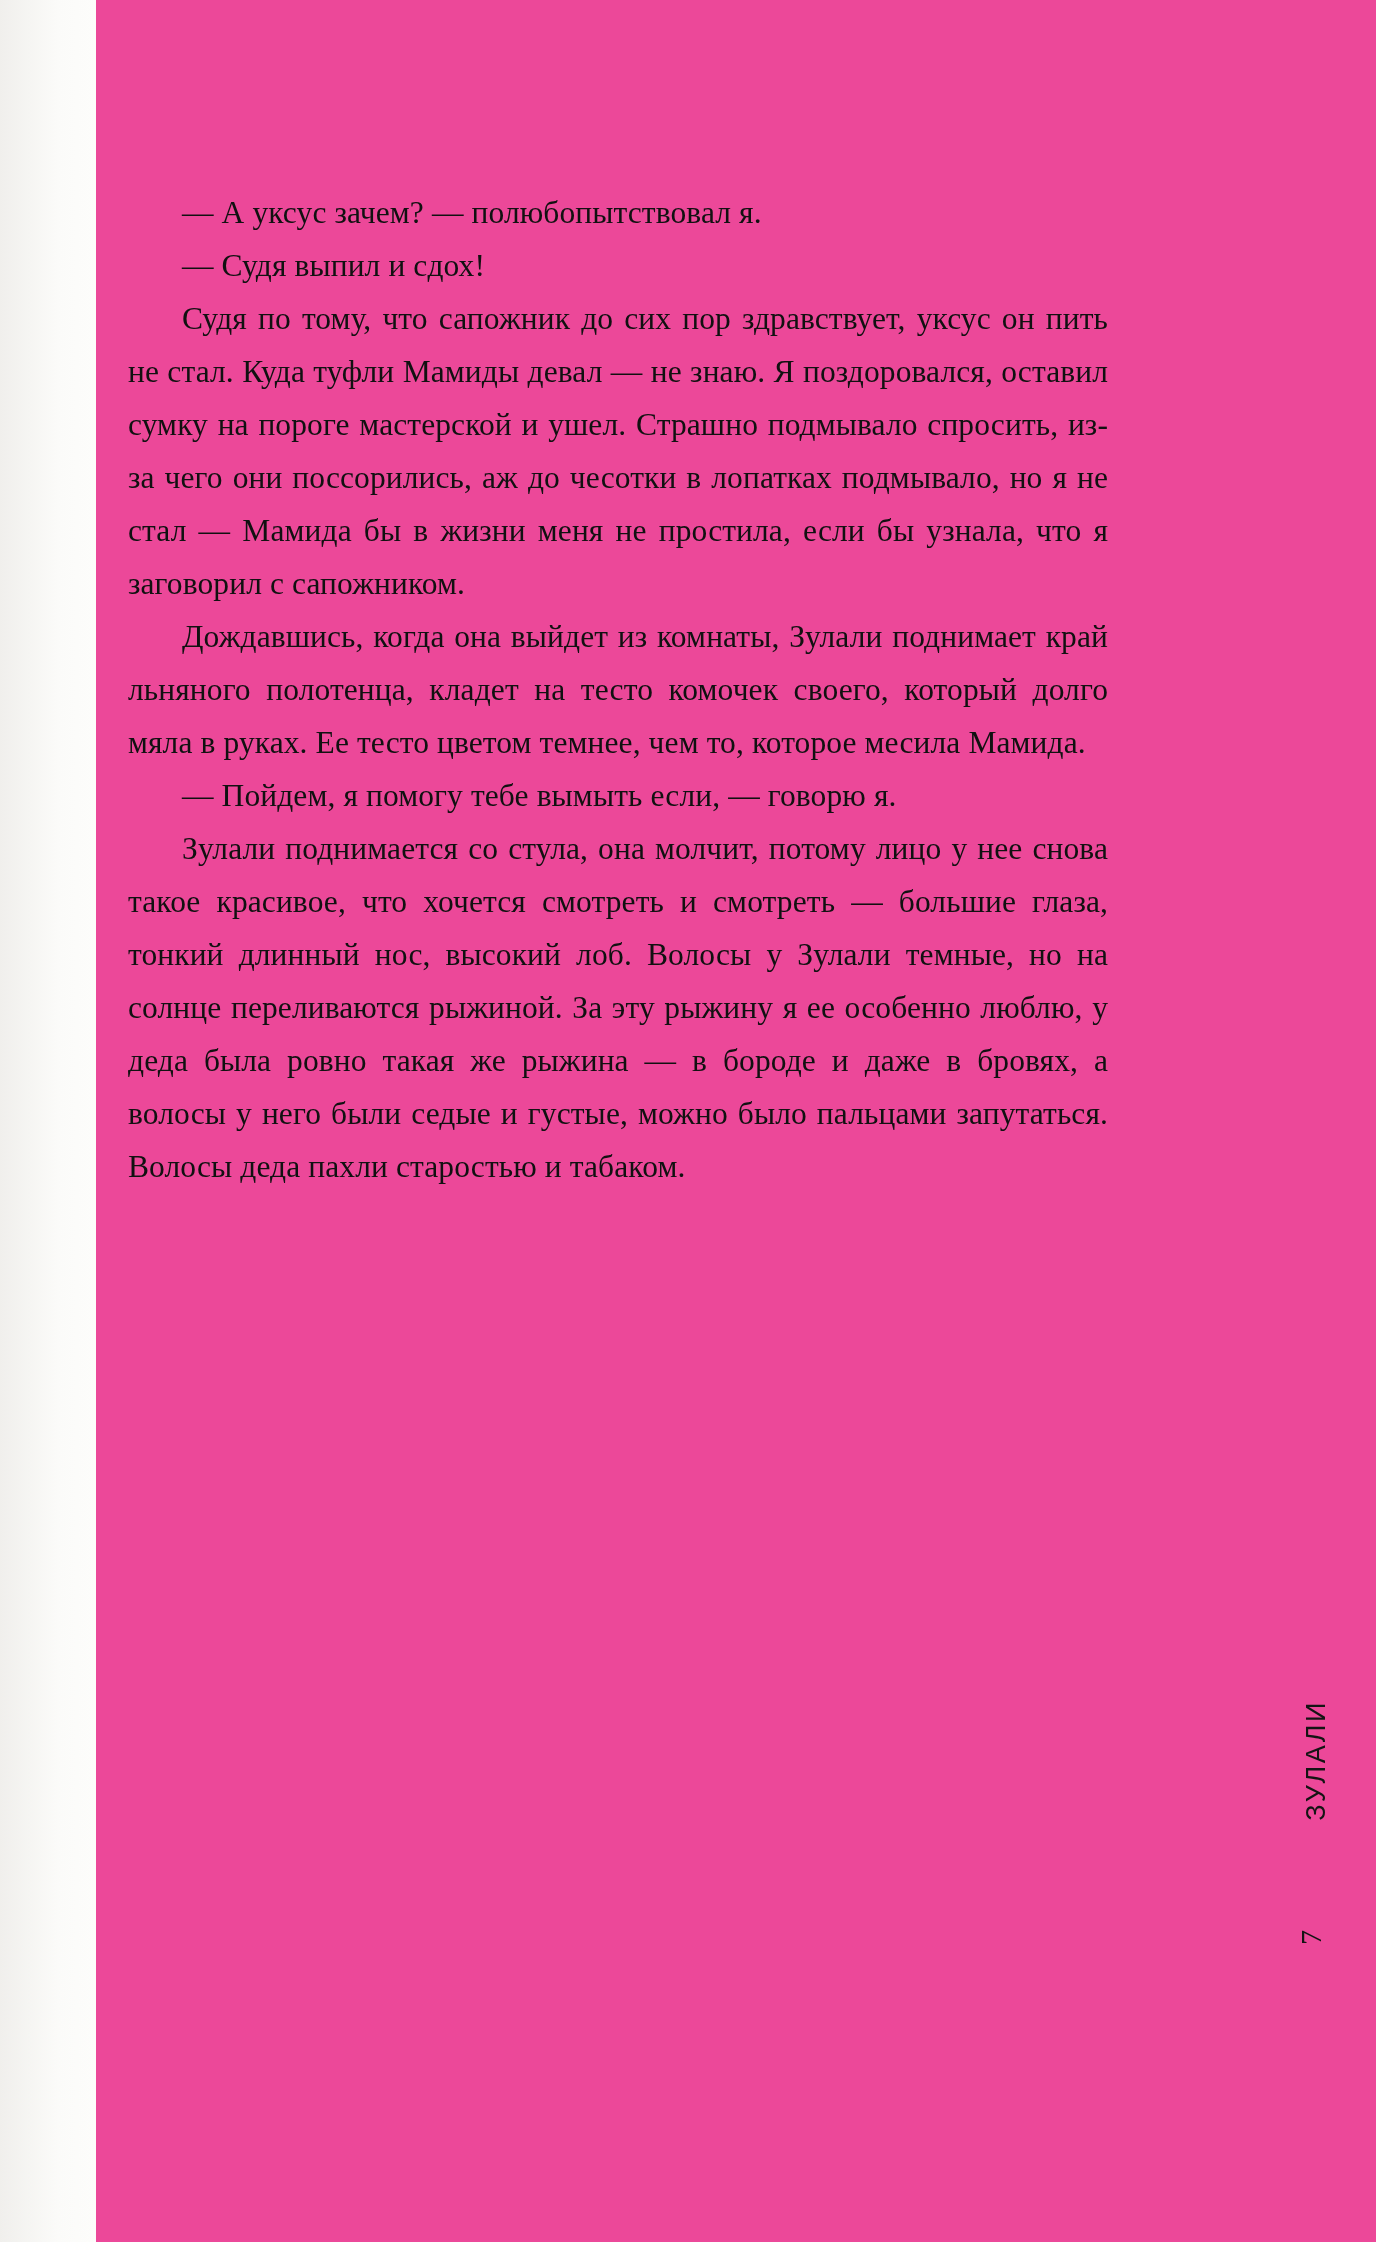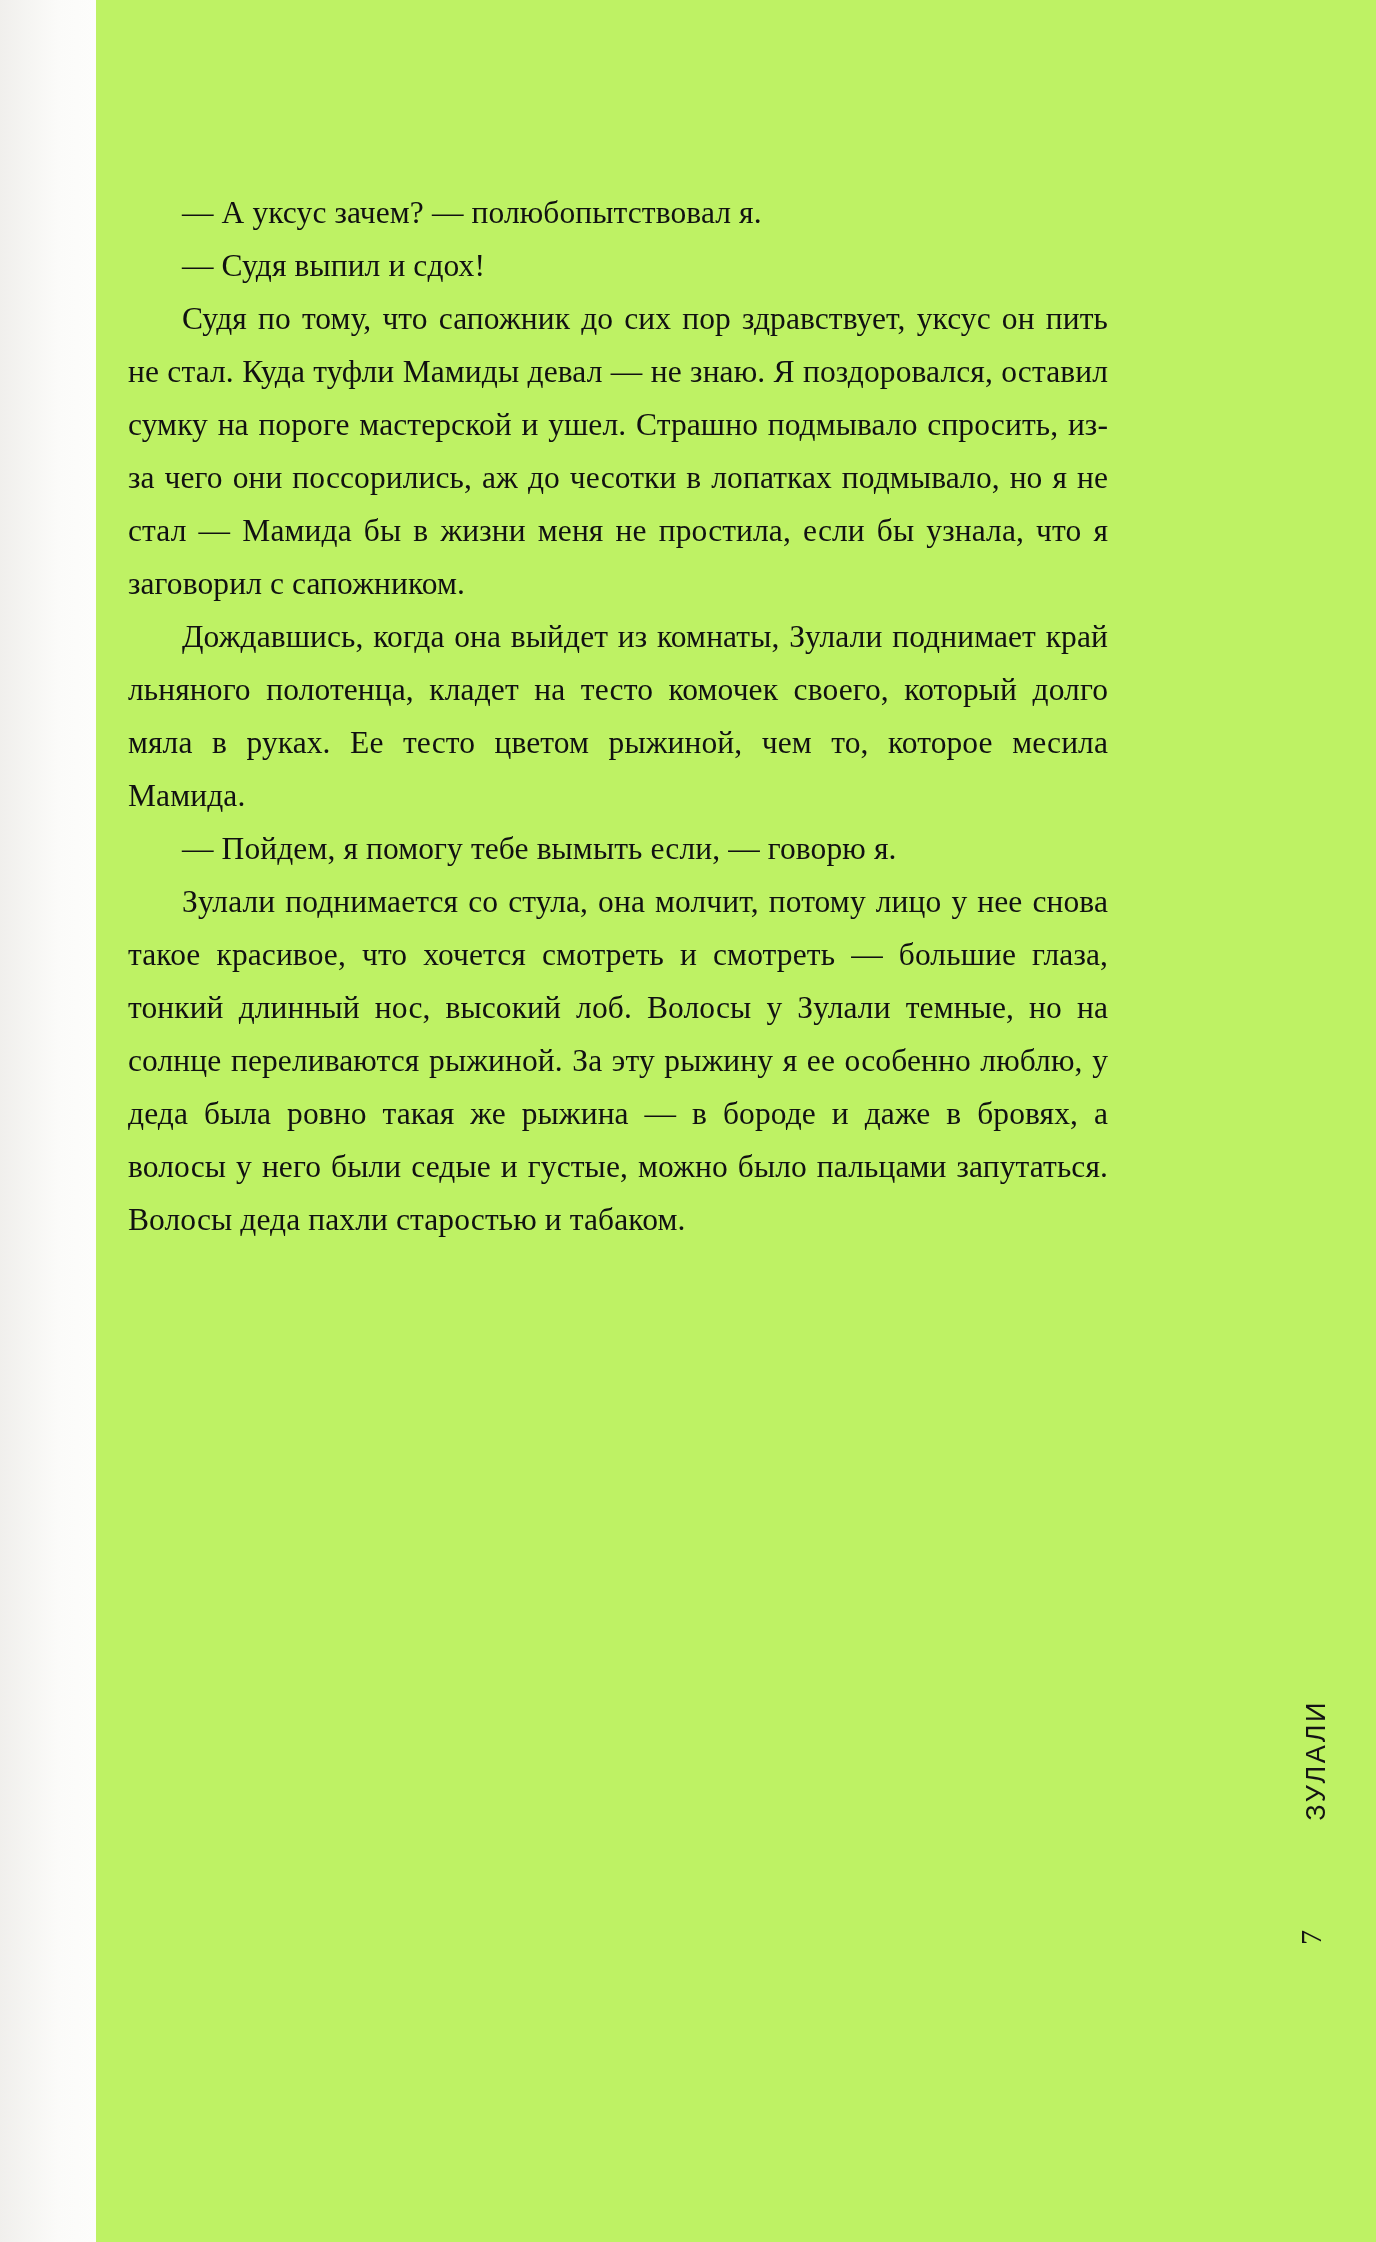--- a/index.html
+++ b/index.html
@@ -14,21 +14,21 @@
     font-family: "Liberation Serif", serif;
     color: #111111;
     overflow: hidden;
   }
   .page {
     position: absolute;
     top: 0;
     left: 0;
     width: 1376px;
     height: 2242px;
-    background: #bef264;
+    background: #ec4899;
   }
   
   .gutter-shade {
     position: absolute;
     left: 0;
     top: 0;
     width: 96px;
     height: 2242px;
     background: linear-gradient(to right, #f0efec 0%, #fbfbf9 60%, #fdfdfb 100%);
   }
@@ -76,20 +76,20 @@
 </head>
 <body>
 
 <div class="page">
   <div class="gutter-shade"></div>
 
   <div class="text-column">
     <p class="para dialog">— А уксус зачем? — полюбопытствовал я.</p>
     <p class="para dialog">— Судя выпил и сдох!</p>
     <p class="para">Судя по тому, что сапожник до сих пор здравствует, уксус он пить не стал. Куда туфли Мамиды девал — не знаю. Я поздоровался, оставил сумку на пороге мастерской и ушел. Страшно подмывало спросить, из-за чего они поссорились, аж до чесотки в лопатках подмывало, но я не стал — Мамида бы в жизни меня не простила, если бы узнала, что я заговорил с сапожником.</p>
-    <p class="para">Дождавшись, когда она выйдет из комнаты, Зулали поднимает край льняного полотенца, кладет на тесто комочек своего, который долго мяла в руках. Ее тесто цветом рыжиной, чем то, которое месила Мамида.</p>
+    <p class="para">Дождавшись, когда она выйдет из комнаты, Зулали поднимает край льняного полотенца, кладет на тесто комочек своего, который долго мяла в руках. Ее тесто цветом темнее, чем то, которое месила Мамида.</p>
     <p class="para dialog">— Пойдем, я помогу тебе вымыть если, — говорю я.</p>
     <p class="para">Зулали поднимается со стула, она молчит, потому лицо у нее снова такое красивое, что хочется смотреть и смотреть — большие глаза, тонкий длинный нос, высокий лоб. Волосы у Зулали темные, но на солнце переливаются рыжиной. За эту рыжину я ее особенно люблю, у деда была ровно такая же рыжина — в бороде и даже в бровях, а волосы у него были седые и густые, можно было пальцами запутаться. Волосы деда пахли старостью и табаком.</p>
   </div>
 
   <div class="running-head">ЗУЛАЛИ</div>
   <div class="folio">7</div>
 </div>
 
 </body></html>

